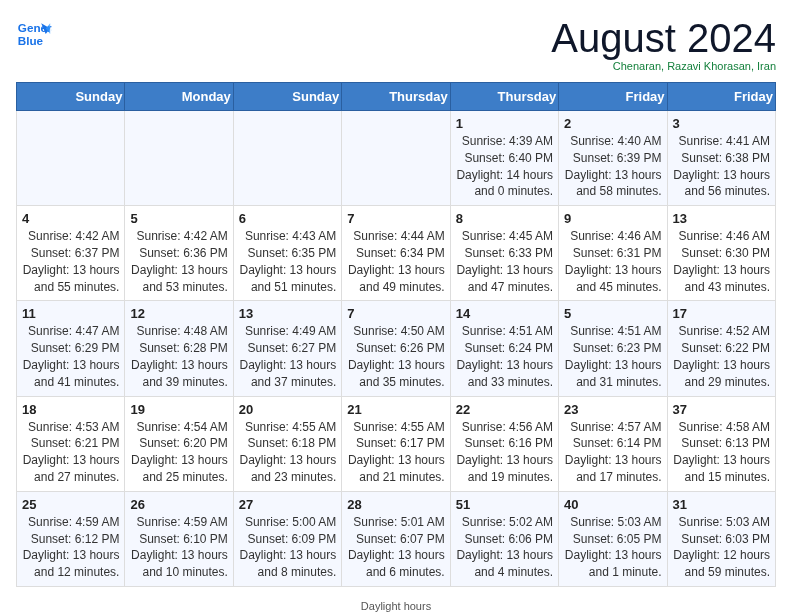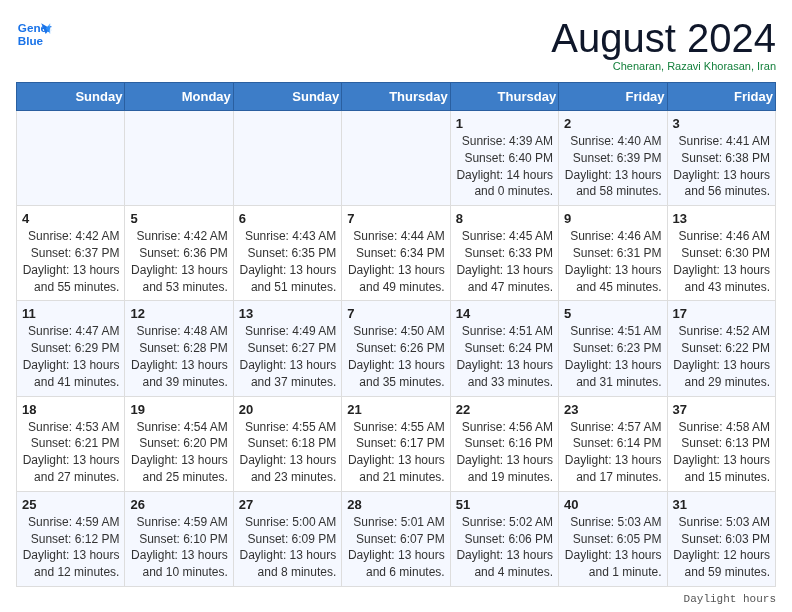--- a/index.html
+++ b/index.html
@@ -83,23 +83,22 @@
     }
     .day-info {
       color: #333;
       font-size: 12px;
       line-height: 1.4;
       text-align: right;
     }
     .footer-note {
       font-size: 11px;
       color: #555;
-      margin-top: 6px;
-      text-align: right;
-      font-family: Liberation Mono, monospace;
+      margin-top: 13px;
+      text-align: center;
     }
   </style>
 </head>
 <body>
 
 <div class="page">
   <div class="header">
     <div class="logo">
       <svg class="logo-icon" viewBox="0 0 40 40">
         <text x="2" y="18" font-size="13" font-weight="bold" fill="#1a73e8" font-family="Arial">General</text>

